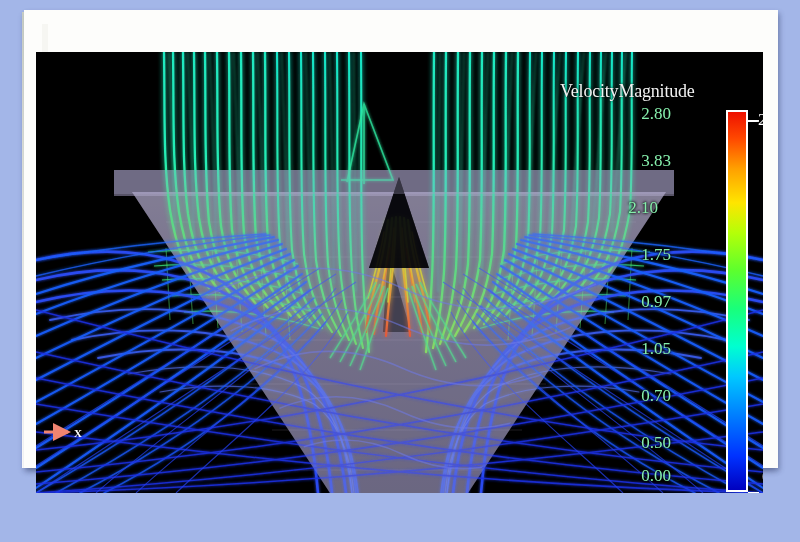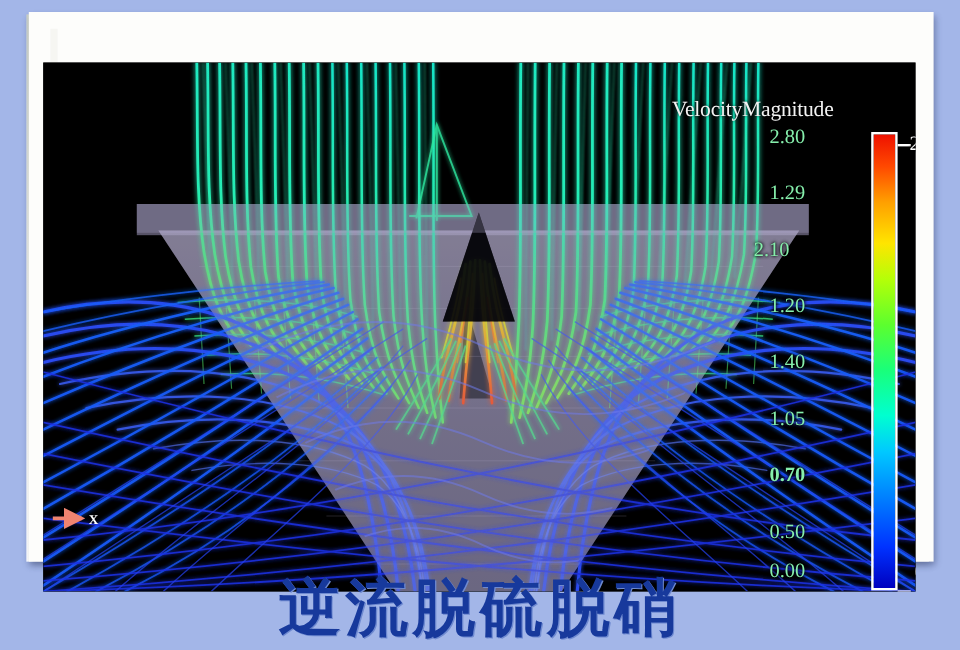--- a/index.html
+++ b/index.html
@@ -494,26 +494,26 @@
           <path d="M228,414 C276,384 320,380 366,402 C412,424 454,420 500,398"></path>
         </g>
       </g>
     </svg>
 
     <div id="scalarbar-title">VelocityMagnitude</div>
 
     <div id="scalarbar-gradient"></div>
 
     <div class="sb-tick" style="top:52px;">2.80</div>
-    <div class="sb-tick" style="top:99px;">1.29</div>
+    <div class="sb-tick" style="top:99px;">3.83</div>
     <div class="sb-tick" style="top:146px;text-align:center;">2.10</div>
-    <div class="sb-tick" style="top:193px;">1.20</div>
-    <div class="sb-tick" style="top:240px;">1.40</div>
+    <div class="sb-tick" style="top:193px;">1.75</div>
+    <div class="sb-tick" style="top:240px;">0.97</div>
     <div class="sb-tick" style="top:287px;">1.05</div>
-    <div class="sb-tick" style="top:334px;font-weight:bold;">0.70</div>
+    <div class="sb-tick" style="top:334px;">0.70</div>
     <div class="sb-tick" style="top:381px;">0.50</div>
     <div class="sb-tick" style="top:414px;">0.00</div>
 
     <div class="sb-range-dash" style="top:68px;"></div>
     <div class="sb-range" style="top:58px;">2.74</div>
 
     <div class="sb-range-dash" style="top:440px;"></div>
     <div class="sb-range" style="top:415px; left:726px;">0.00</div>
   </div>
 
@@ -522,15 +522,14 @@
       <defs>
         <marker id="arrHead" markerWidth="6" markerHeight="6" refX="5" refY="3" orient="auto">
           <path d="M0,0 L6,3 L0,6 Z" fill="#f08470"></path>
         </marker>
       </defs>
       <line x1="2" y1="17" x2="26" y2="17" stroke="#f08470" stroke-width="3" marker-end="url(#arrHead)"></line>
       <text x="32" y="22" fill="#ffffff" font-size="11" font-family="Liberation Serif, serif" font-weight="bold">X</text>
     </svg>
   </div>
 
-  <div id="caption">逆流脱硫脱硝</div>
 
 </div>
 
 </body></html>

